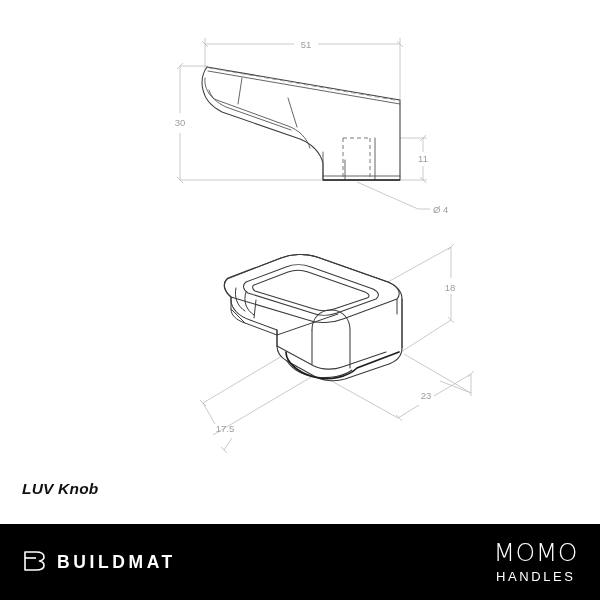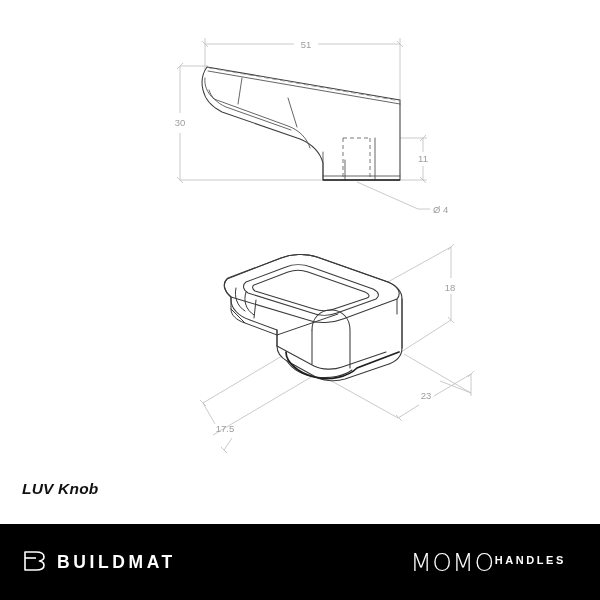--- a/index.html
+++ b/index.html
@@ -61,37 +61,38 @@
     gap: 9px;
   }
   #buildmat-wordmark {
     color: #ffffff;
     font-size: 17.5px;
     font-weight: bold;
     letter-spacing: 3.6px;
   }
   #momo-logo {
     display: flex;
-    flex-direction: row;
-    margin-right: 12px;
+    flex-direction: column;
+    align-items: center;
+    margin-right: 0;
   }
   #momo-wordmark {
     color: #ffffff;
     font-size: 25px;
     letter-spacing: 0.5px;
     line-height: 1;
     font-family: "DejaVu Sans", sans-serif;
     font-weight: 300;
   }
   #momo-subtext {
     color: #ffffff;
-    font-size: 11px;
+    font-size: 13px;
     letter-spacing: 2.6px;
     margin-top: 4px;
-    font-weight: bold;
+    font-weight: normal;
   }
 </style>
 </head>
 <body>
 
 <div id="sheet">
 
   <div class="drawing-area">
     <svg class="tech" width="600" height="520" viewBox="0 0 600 520">
 

